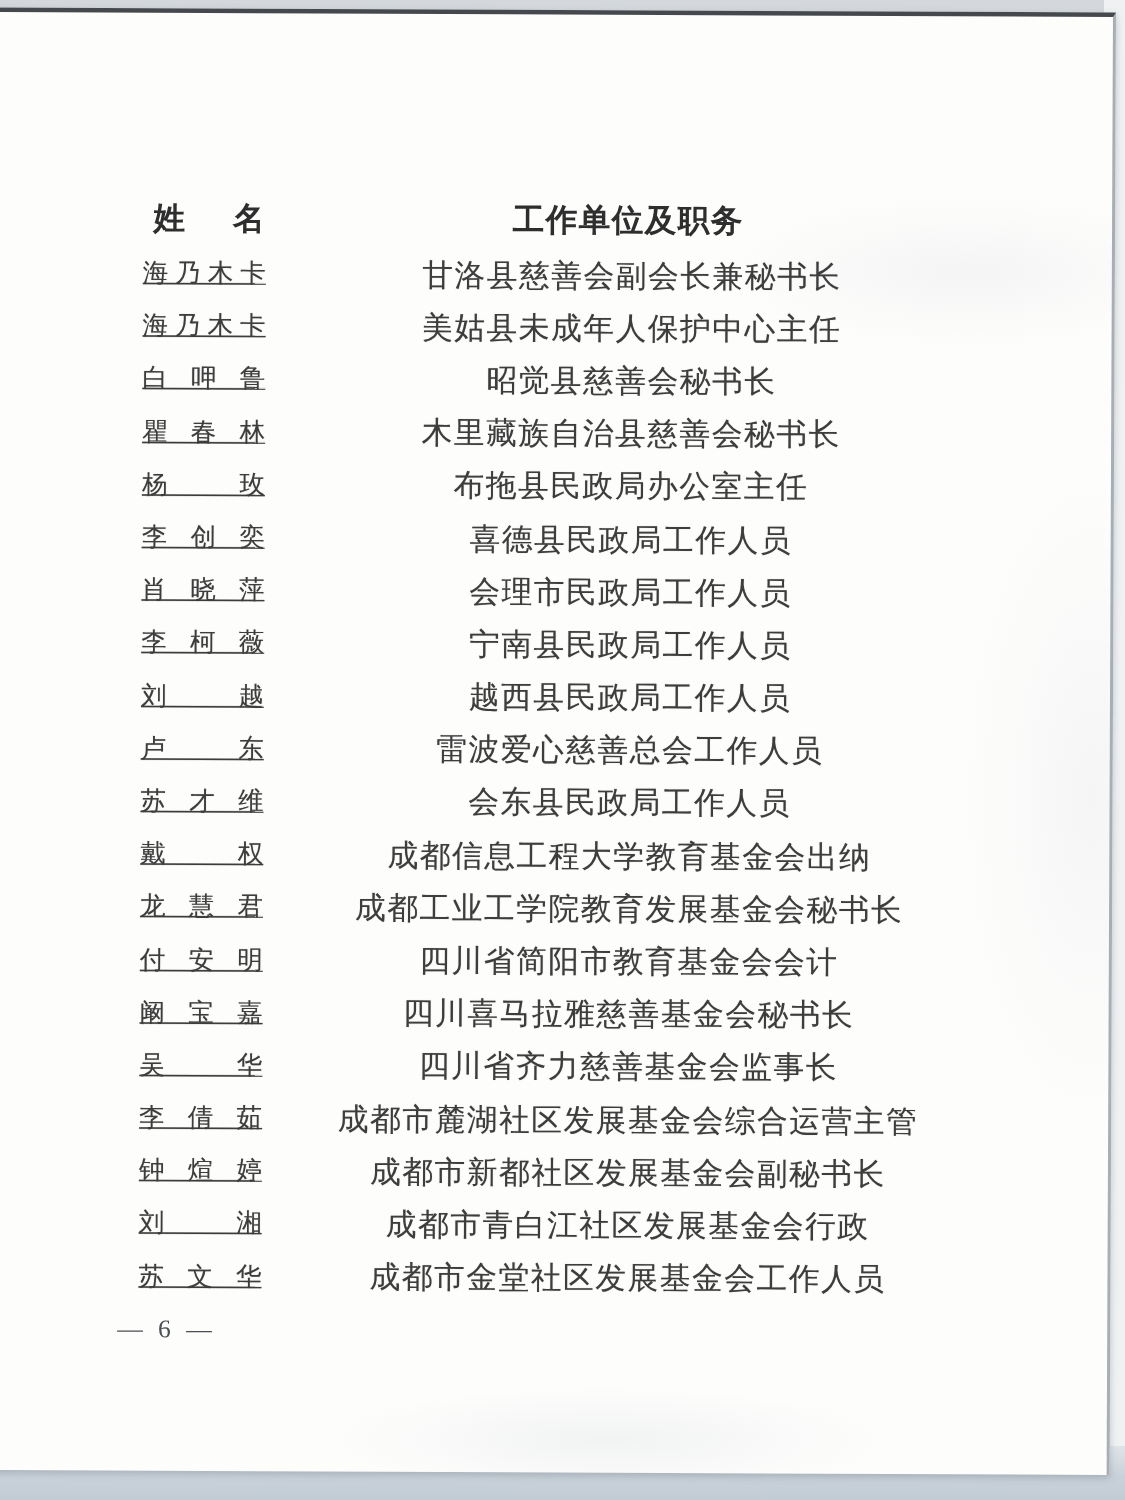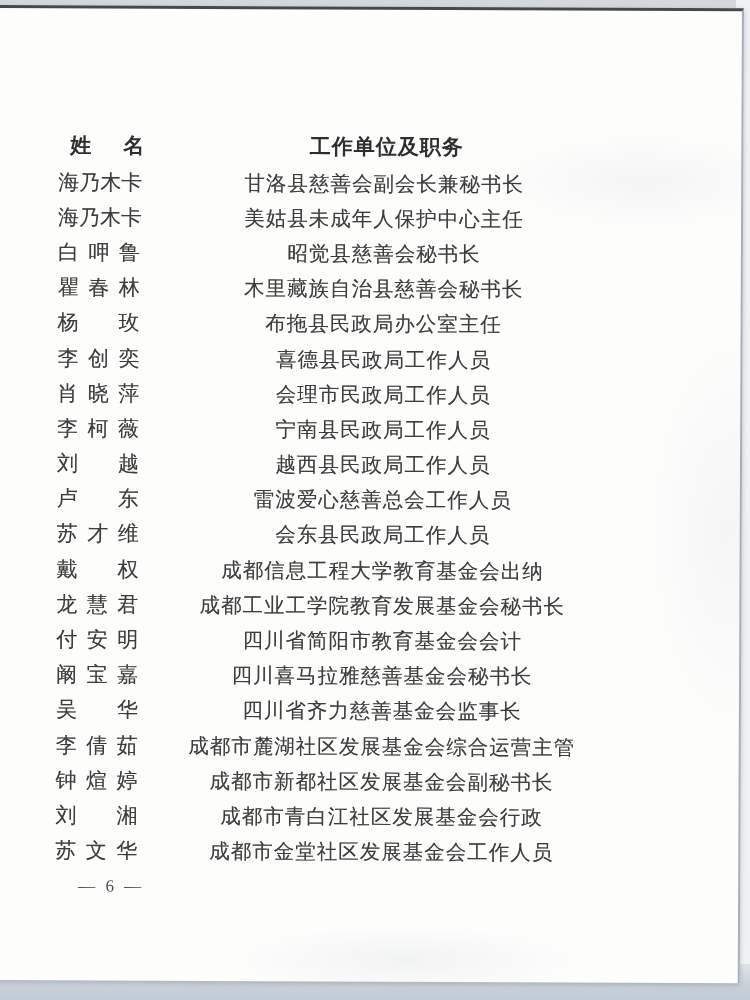--- a/index.html
+++ b/index.html
@@ -47,45 +47,46 @@
   }
   .thead {
     display: flex;
     align-items: center;
     height: 38px;
     font-family: "Liberation Sans", sans-serif;
     font-weight: 700;
     color: #2e2e2e;
   }
   .th-name {
-    margin-left: 71px;
+    margin-left: 103px;
     width: 74px;
     font-size: 21px;
     text-align: justify;
     text-align-last: justify;
   }
   .th-pos {
     width: 485px;
     text-align: center;
     font-size: 21px;
     letter-spacing: 1px;
   }
   .trow {
     display: flex;
     align-items: center;
     height: 35.2px;
   }
   .td-name {
-    margin-left: 59px;
+    margin-left: 96px;
     width: 82px;
-    font-size: 21px;
+    font-size: 17px;
     text-align: justify;
     text-align-last: justify;
     text-shadow: 0 0 0.6px rgba(70,70,70,0.45);
     white-space: nowrap;
+    text-decoration: underline;
   }
   .td-pos {
     width: 488px;
     text-align: center;
     font-size: 20.5px;
     letter-spacing: 1px;
     text-shadow: 0 0 0.6px rgba(70,70,70,0.45);
     white-space: nowrap;
   }
   .page-number {

